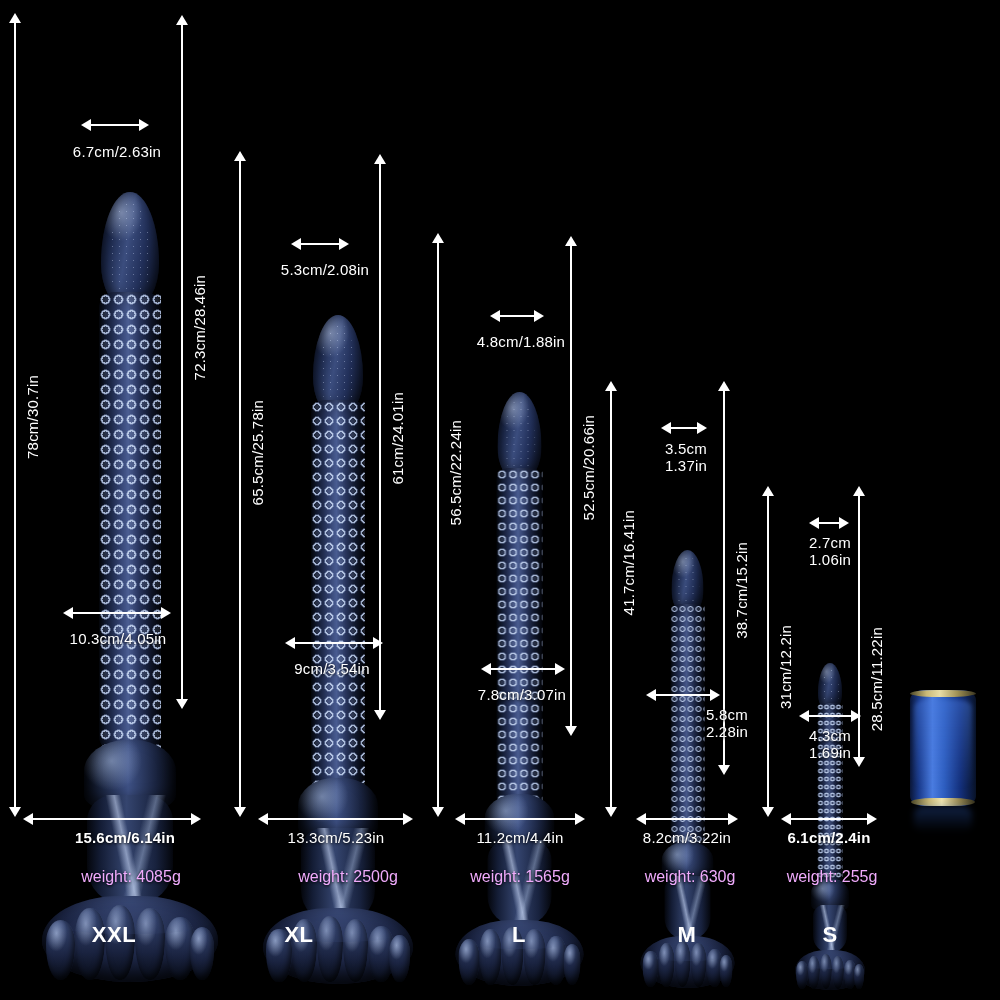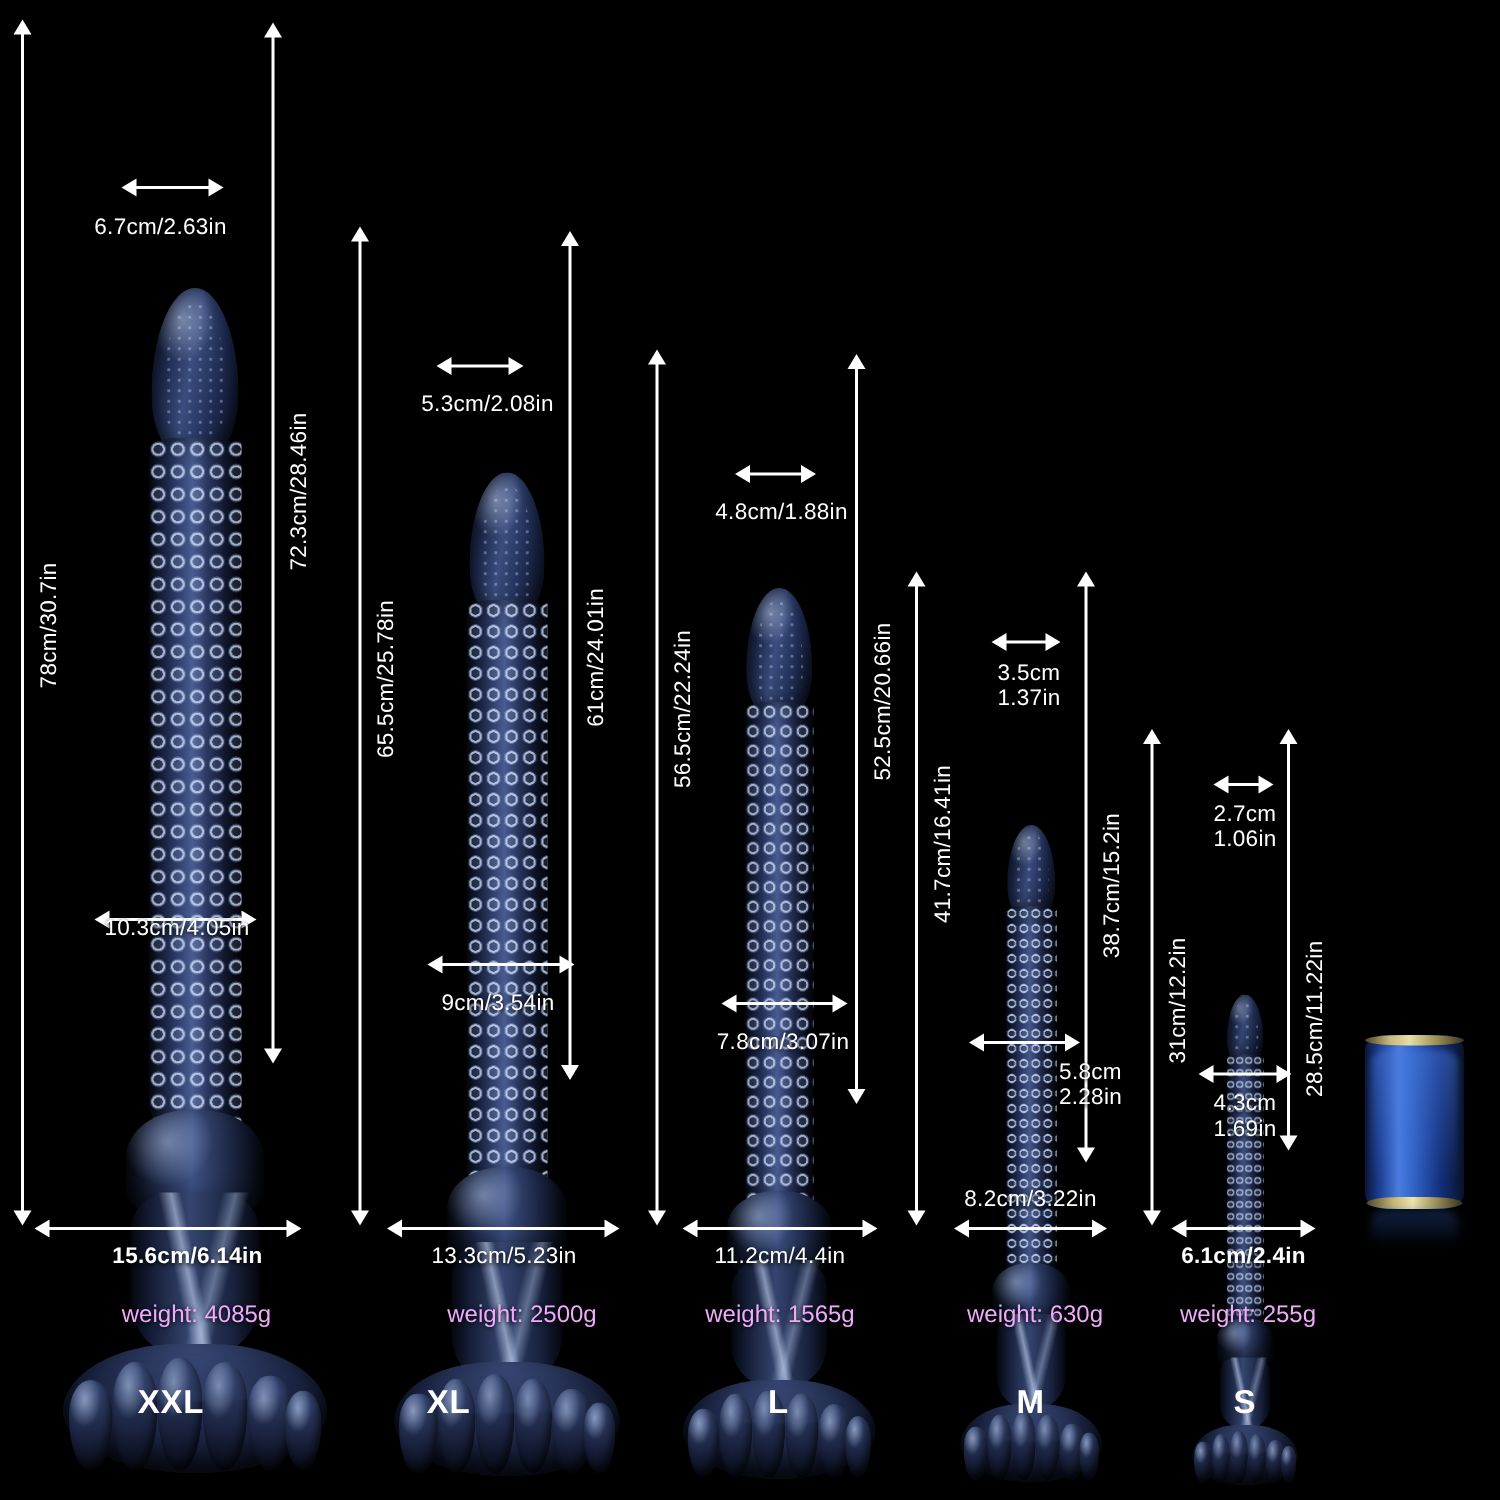--- a/index.html
+++ b/index.html
@@ -177,23 +177,23 @@
         </div>
       </div>
       <div class="refl" style="width:176px;height:80px;bottom:-14px;"></div>
     </div>
   </div>
   <div class="vline" style="left:14px;top:22px;height:786px;"></div>
   <div class="vlabel" style="left:24px;top:375px;">78cm/30.7in</div>
   <div class="vline" style="left:181px;top:24px;height:676px;"></div>
   <div class="vlabel" style="left:191px;top:275px;">72.3cm/28.46in</div>
   <div class="hline" style="left:90px;top:124px;width:50px;"></div>
-  <div class="hlabel" style="left:107px;top:143px;text-align:right;">6.7cm/2.63in</div>
+  <div class="hlabel" style="left:117px;top:143px;text-align:right;">6.7cm/2.63in</div>
   <div class="hline" style="left:72px;top:612px;width:90px;"></div>
-  <div class="hlabel" style="left:118px;top:610px;">10.3cm/4.05in</div>
+  <div class="hlabel" style="left:118px;top:630px;">10.3cm/4.05in</div>
   <div class="hline" style="left:32px;top:818px;width:160px;"></div>
   <div class="hlabel" style="left:125px;top:829px;font-weight:bold;">15.6cm/6.14in</div>
   <div class="weight" style="left:131px;top:868px;">weight: 4085g</div>
   <div class="sizeLabel" style="left:114px;top:922px;">XXL</div>
 
   <div class="fig" style="left:243px;width:190px;height:700px;">
     <div class="body" style="width:190px;height:700px;">
       <div class="tip" style="width:50px;height:100px;top:15px;"></div>
       <div class="shaft" style="width:54px;height:392px;top:100px;border-radius:14px;">
         <div class="tex" style="background-size:12px 14px,12px 14px,12px 14px;"></div>
@@ -289,21 +289,21 @@
   <div class="hlabel two" style="left:686px;top:440px;">
     <div>3.5cm</div>
     <div>1.37in</div>
   </div>
   <div class="hline" style="left:655px;top:694px;width:56px;"></div>
   <div class="hlabel two" style="left:683px;top:706px;margin-left:44px;">
     <div>5.8cm</div>
     <div>2.28in</div>
   </div>
   <div class="hline" style="left:645px;top:818px;width:84px;"></div>
-  <div class="hlabel" style="left:687px;top:791px;text-align:right;">8.2cm/3.22in</div>
+  <div class="hlabel" style="left:687px;top:829px;text-align:right;">8.2cm/3.22in</div>
   <div class="weight" style="left:690px;top:868px;">weight: 630g</div>
   <div class="sizeLabel" style="left:687px;top:922px;">M</div>
 
   <div class="fig" style="left:770px;width:120px;height:345px;">
     <div class="body" style="width:120px;height:345px;">
       <div class="tip" style="width:24px;height:48px;top:8px;"></div>
       <div class="shaft" style="width:25px;height:186px;top:48px;border-radius:7px;">
         <div class="tex" style="background-size:6px 8px,6px 8px,6px 8px;"></div>
       </div>
       <div class="neck" style="width:38px;height:32px;top:224px;"></div>

